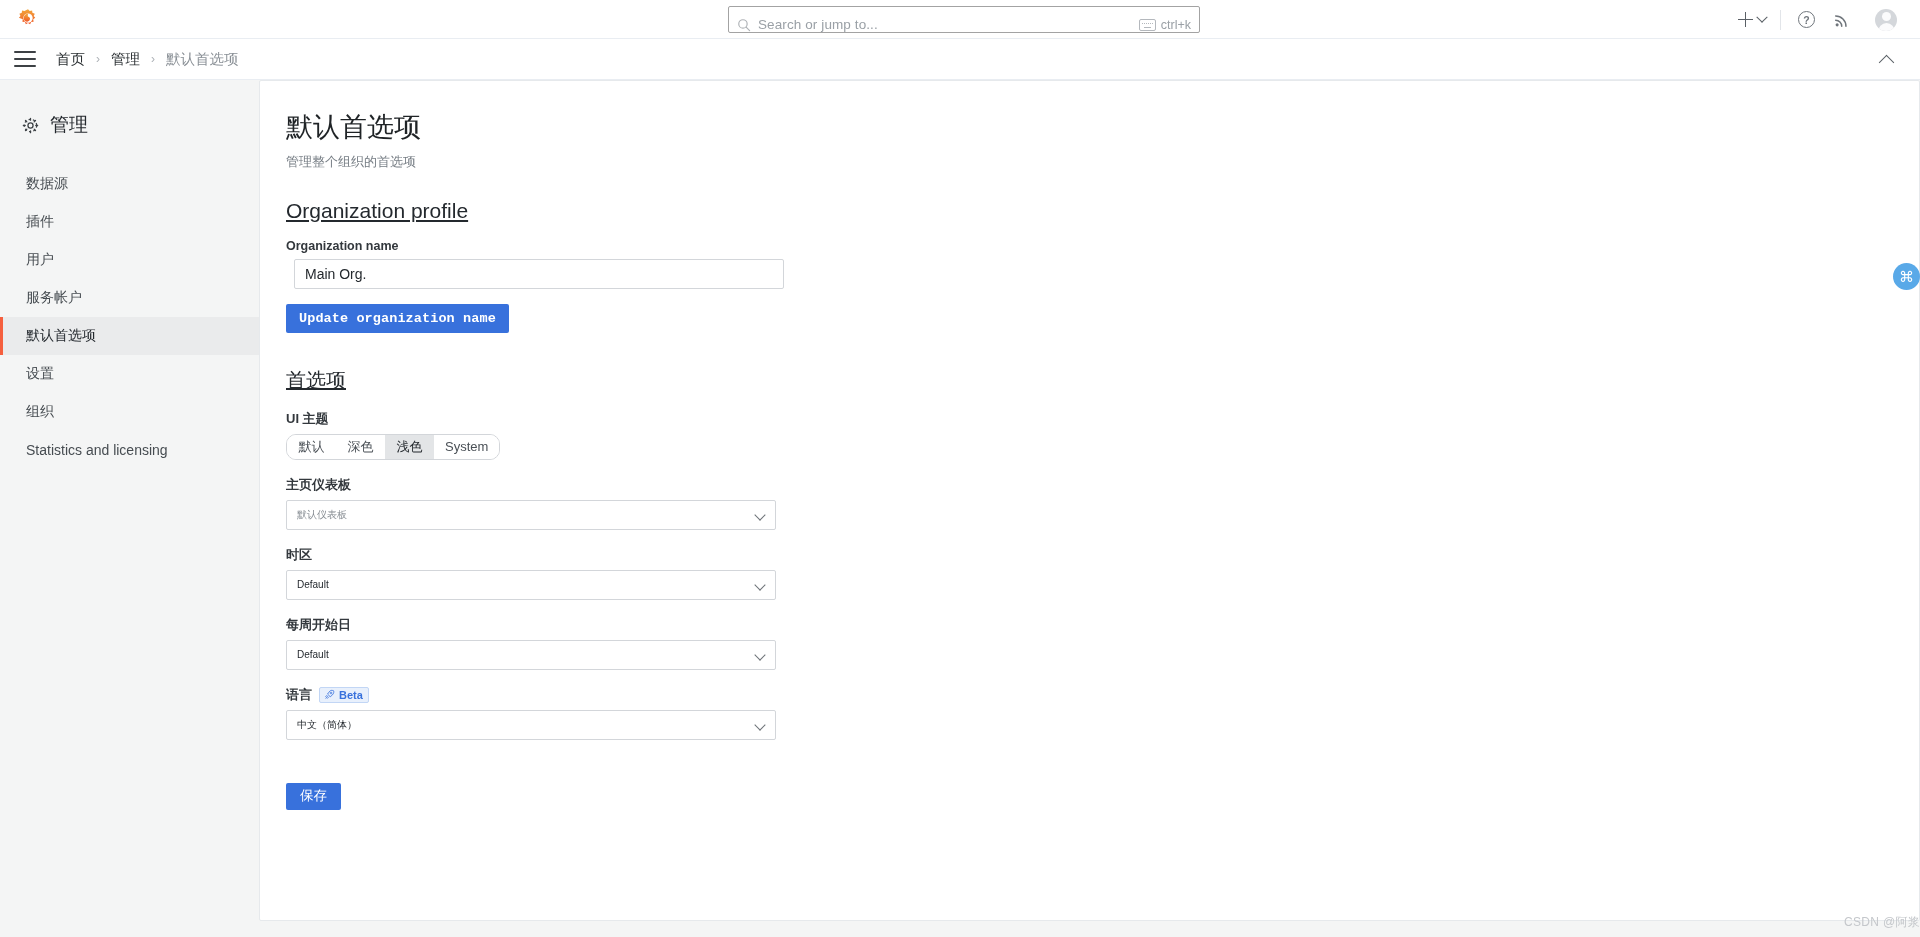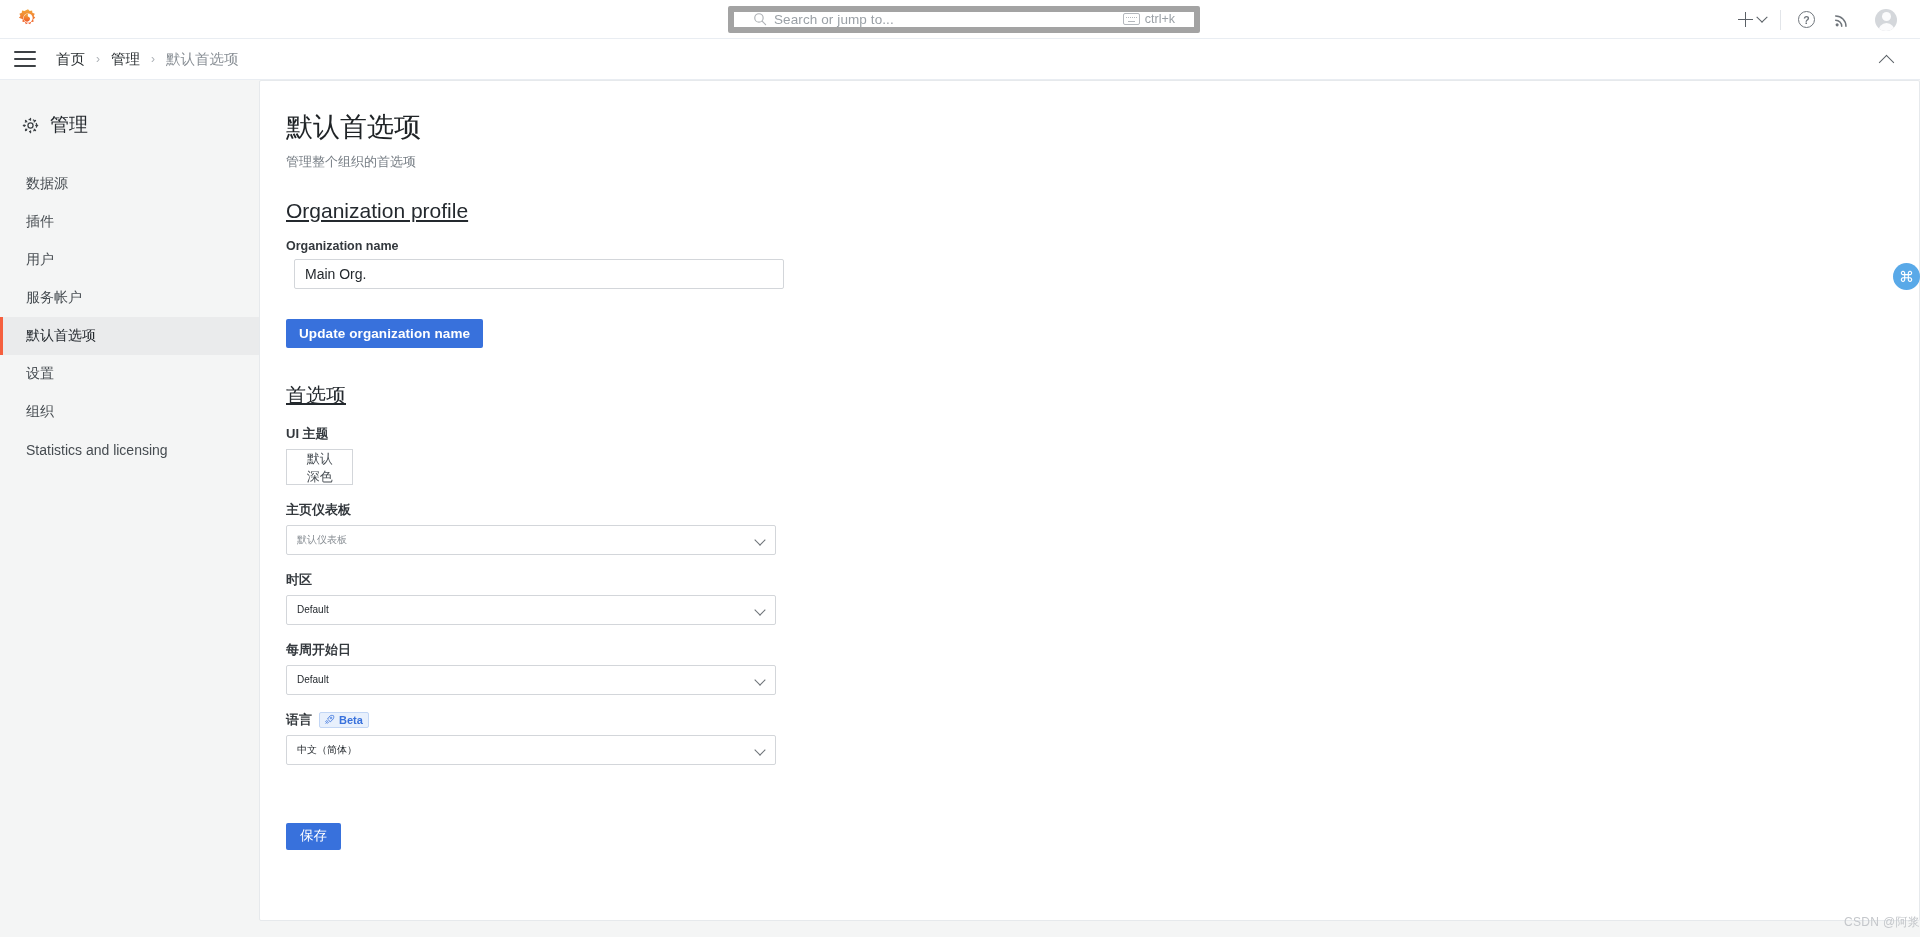--- a/index.html
+++ b/index.html
@@ -17,22 +17,22 @@
   .topbar {
     position: absolute; top: 0; left: 0; width: 1920px; height: 39px;
     background: #ffffff; border-bottom: 1px solid #e9edf2;
     display: flex; align-items: center;
   }
   .logo-wrap { width: 56px; display:flex; align-items:center; justify-content:center; }
   .g-logo { width: 22px; height: 22px; display:block; }
 
   .search-box {
     position: absolute; left: 728px; top: 6px; width: 472px; height: 27px;
-    border: 6px solid #a3a3a3; border-radius: 2px; background: #fff;
-    display: flex; align-items: flex-start; padding: 0 19px;
+    border: 1px solid #a3a3a3; border-radius: 2px; background: #fff;
+    display: flex; align-items: flex-end; padding: 0 8px;
   }
   .search-icon { width: 14px; height: 14px; flex: 0 0 auto; margin-right: 7px; opacity: .55; }
   .search-ph { font-size: 13.5px; color: #9aa0a6; flex: 1 1 auto; letter-spacing: .1px; }
   .kbd-hint { display:flex; align-items:center; gap:5px; color:#9aa0a6; font-size: 12.5px; }
   .kbd-ico { width: 17px; height: 12px; border: 1.2px solid #b4b8bd; border-radius: 2px; display:block; position:relative; }
   .kbd-ico::before {
     content:""; position:absolute; left:2px; top:2.5px; width:11px; height:2px;
     border-top:1.2px dotted #b4b8bd;
   }
   .kbd-ico::after {
@@ -116,30 +116,30 @@
   .field { margin-top: 16px; }
   .flabel { font-size: 12.5px; font-weight: 700; color: #33383d; display:block; margin-bottom: 6px; }
   .flabel.cn { font-weight: 700; font-size: 13px; }
   .ftext {
     width: 490px; height: 30px; border: 1px solid #d3d6da; border-radius: 2px;
     background: #fff; font-size: 14px; color: #24292e; padding: 0 10px;
     font-family: inherit; outline: none; margin-left: 8px;
   }
 
   .btn-primary {
-    margin-top: 30px; height: 29px; padding: 0 13px; border: none; border-radius: 2px;
+    margin-top: 15px; height: 29px; padding: 0 13px; border: none; border-radius: 2px;
     background: #3871dc; color: #fff; font-size: 13.5px; font-weight: 700;
-    font-family: Liberation Sans, sans-serif; cursor: pointer; letter-spacing: .1px;
+    font-family: Liberation Mono, monospace; cursor: pointer; letter-spacing: .1px;
   }
   .btn-save { font-weight: 400; font-size: 13.5px; padding: 0 14px; height: 27px; }
 
   
   .radio-group {
-    display: inline-flex; border: 1px solid #d3d6da; border-radius: 0; overflow: hidden;
-    background: #fff; height: 36px; flex-direction: column;
+    display: inline-flex; border: 1px solid #d3d6da; border-radius: 10px; overflow: hidden;
+    background: #fff; height: 26px;
   }
   .radio-opt {
     display:flex; align-items:center; justify-content:center;
     min-width: 49px; padding: 0 11px; font-size: 13px; color: #4a5056; cursor: pointer;
     background: #fff; border: none; font-family: inherit; height: 100%;
   }
   .radio-opt.selected { background: #e3e5e7; color: #24292e; }
 
   
   .fselect {

